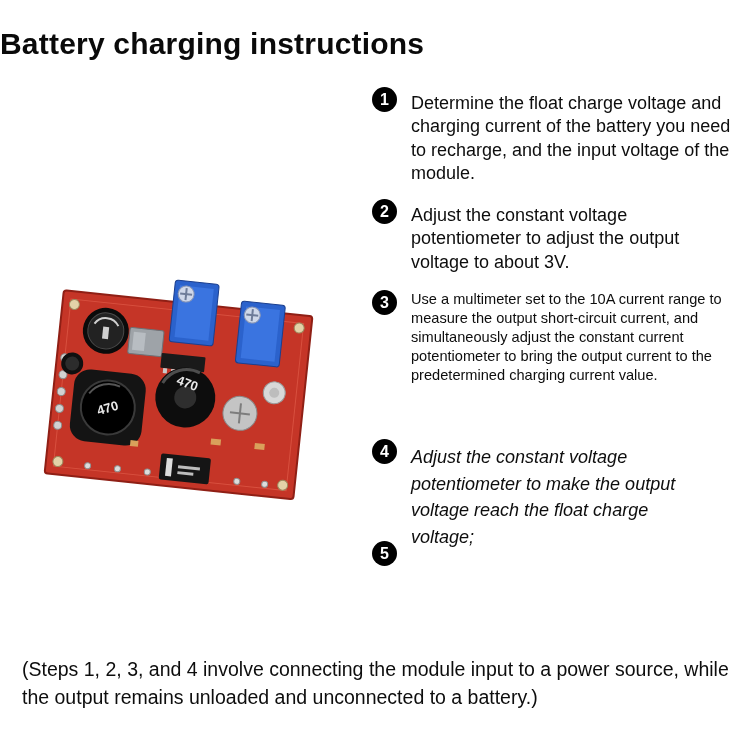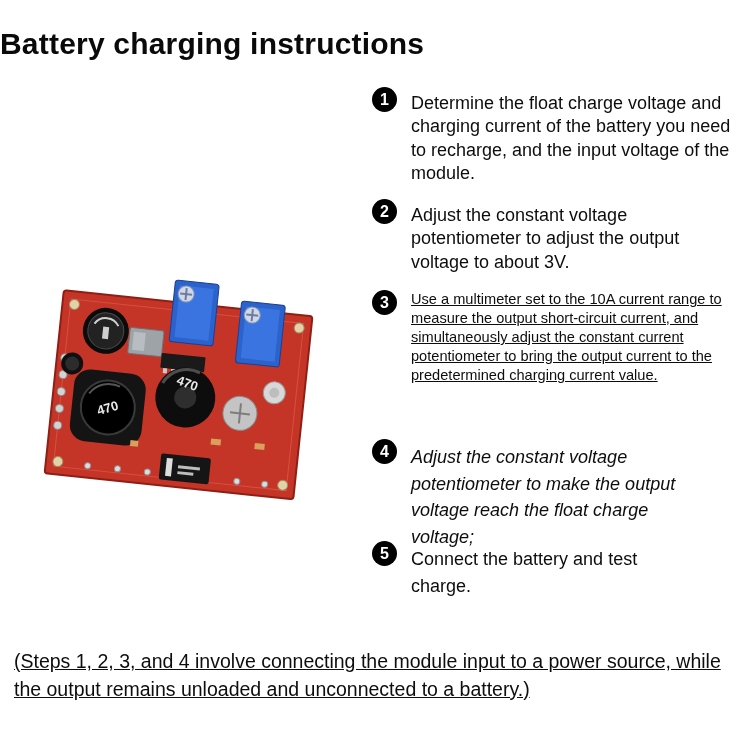--- a/index.html
+++ b/index.html
@@ -46,35 +46,34 @@
   }
   .step-text {
     margin: 8px;
     font-size: 18px;
     line-height: 1.3;
   }
   .s1 { left: 372px; top: 84px;  width: 368px; }
   .s2 { left: 372px; top: 196px; width: 330px; }
   .s3 { left: 372px; top: 282px; width: 366px; }
   .s3 .badge { margin-top: 8px; }
-  .s3 .step-text { font-size: 14.6px; line-height: 1.3; text-decoration: underline; }
+  .s3 .step-text { font-size: 14.6px; line-height: 1.3; }
   .s4 { left: 372px; top: 436px; width: 330px; }
   .s4 .step-text { line-height: 1.48; font-style: italic; }
   .s5 { left: 372px; top: 538px; width: 310px; }
   .s5 .step-text { line-height: 1.48; }
   .footnote {
     position: absolute;
     left: 14px;
     top: 648px;
     width: 726px;
-    margin: 0;
+    margin: 8px;
     font-size: 19.5px;
     line-height: 1.42;
     color: #0d0d0d;
-    text-decoration: underline;
   }
   .board {
     position: absolute;
     left: 15px;
     top: 275px;
     width: 330px;
     height: 255px;
   }
   .lbl-470 {
     font-family: "Liberation Sans", sans-serif;
@@ -216,18 +215,17 @@
     <p class="step-text">Use a multimeter set to the 10A current range to measure the output short-circuit current, and simultaneously adjust the constant current potentiometer to bring the output current to the predetermined charging current value.</p>
   </div>
 
   <div class="step s4">
     <span class="badge">4</span>
     <p class="step-text">Adjust the constant voltage potentiometer to make the output voltage reach the float charge voltage;</p>
   </div>
 
   <div class="step s5">
     <span class="badge">5</span>
-    <p class="step-text">Connect the battery and test charge.</p>
   </div>
 
   <p class="footnote">(Steps 1, 2, 3, and 4 involve connecting the module input to a power source, while the output remains unloaded and unconnected to a battery.)</p>
 
 </div>
 
 </body></html>

